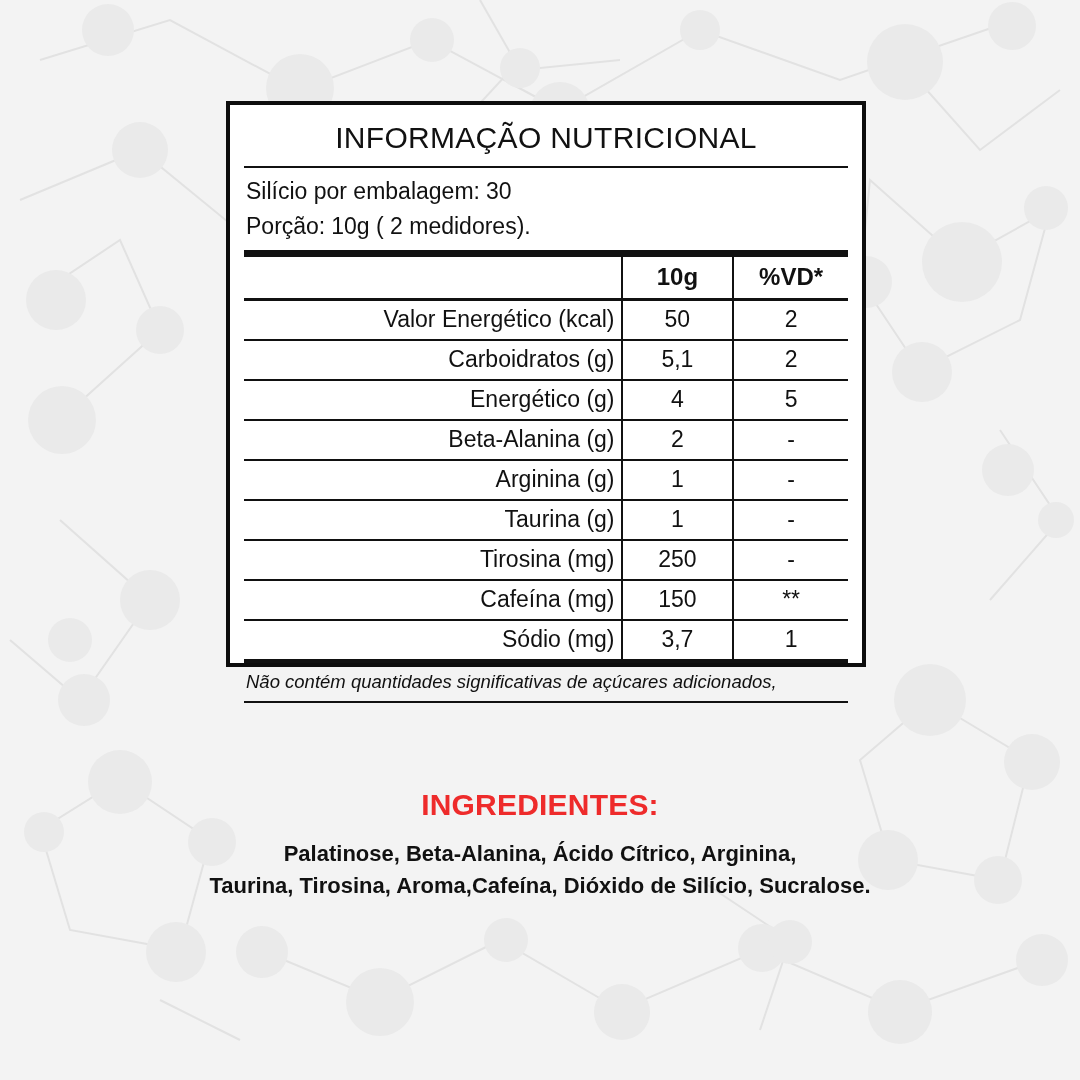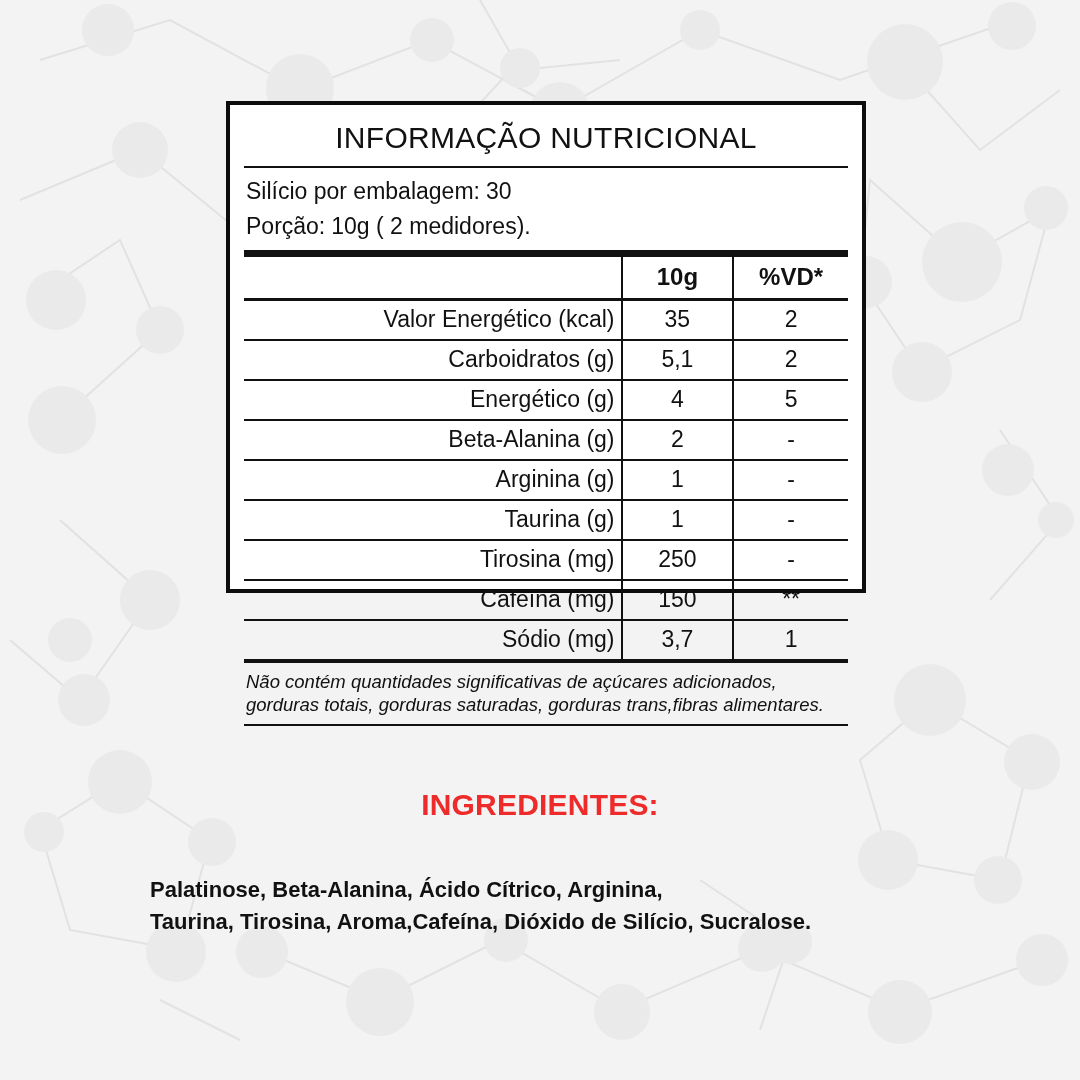--- a/index.html
+++ b/index.html
@@ -28,21 +28,21 @@
     height: 1080px;
     z-index: 0;
   }
 
   
   .panel {
     position: absolute;
     left: 226px;
     top: 101px;
     width: 640px;
-    height: 492px;
+    height: 566px;
     background: #ffffff;
     border: 4px solid #0d0d0d;
     z-index: 2;
     padding: 8px 14px 10px 14px;
   }
 
   .panel-title {
     text-align: center;
     font-size: 30px;
     letter-spacing: 0.3px;
@@ -116,27 +116,26 @@
     font-weight: bold;
     font-size: 30px;
     letter-spacing: 0.2px;
     z-index: 2;
   }
   .ing-body {
     position: absolute;
     left: 150px;
     right: 150px;
     top: 838px;
-    text-align: left;
+    text-align: center;
     color: #111;
     font-weight: bold;
     font-size: 22px;
     line-height: 1.45;
     z-index: 2;
-    margin-top: 36px;
   }
 </style>
 </head>
 <body>
 
 <div id="page">
 
   <svg id="bg" viewBox="0 0 1080 1080" xmlns="http://www.w3.org/2000/svg" aria-hidden="true">
     <rect x="0" y="0" width="1080" height="1080" fill="#f3f3f3"></rect>
     <g stroke="#e2e2e2" stroke-width="2" fill="none">
@@ -221,21 +220,21 @@
       <thead>
         <tr>
           <th class="h-name"></th>
           <th class="h-amt">10g</th>
           <th class="h-dv">%VD*</th>
         </tr>
       </thead>
       <tbody>
         <tr>
           <td class="name">Valor Energético (kcal)</td>
-          <td class="amt">35</td>
+          <td class="amt">50</td>
           <td class="dv">2</td>
         </tr>
         <tr>
           <td class="name">Carboidratos (g)</td>
           <td class="amt">5,1</td>
           <td class="dv">2</td>
         </tr>
         <tr>
           <td class="name">Energético (g)</td>
           <td class="amt">4</td>
@@ -269,21 +268,20 @@
         <tr class="last">
           <td class="name">Sódio (mg)</td>
           <td class="amt">3,7</td>
           <td class="dv">1</td>
         </tr>
       </tbody>
     </table>
 
     <div class="footnote">
       <div>Não contém quantidades significativas de açúcares adicionados,</div>
-      <div>gorduras totais, gorduras saturadas, gorduras trans,fibras alimentares.</div>
     </div>
 
     <div class="foot-rule"></div>
 
   </div>
 
   <div class="ing-title">INGREDIENTES:</div>
   <div class="ing-body">
     <div>Palatinose, Beta-Alanina, Ácido Cítrico, Arginina,</div>
     <div>Taurina, Tirosina,  Aroma,Cafeína, Dióxido de Silício, Sucralose.</div>

